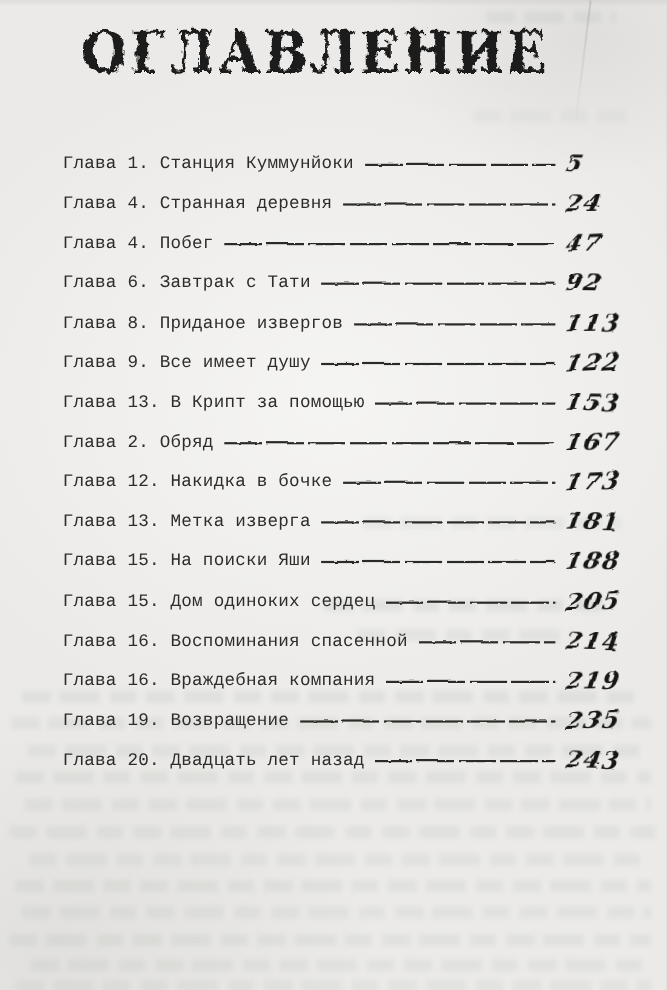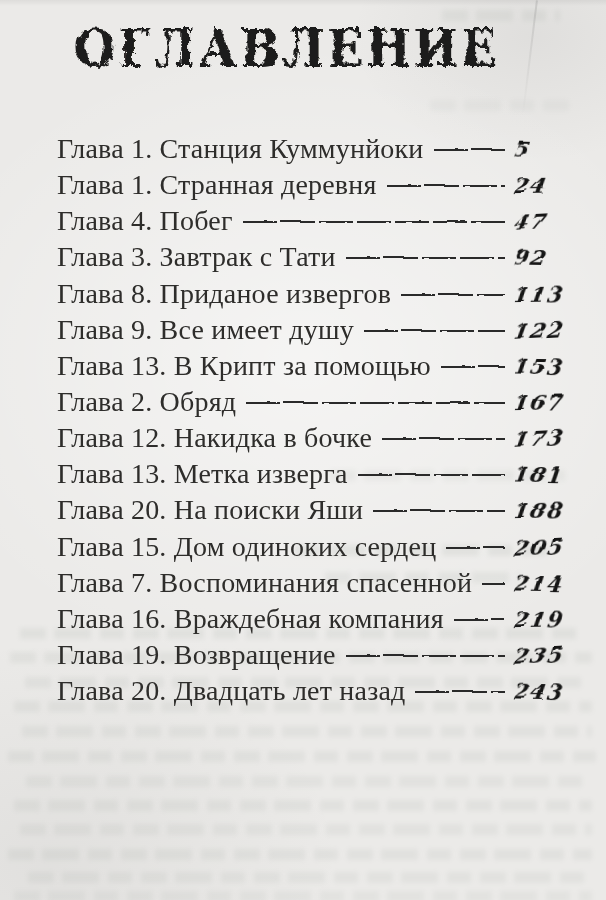--- a/index.html
+++ b/index.html
@@ -37,24 +37,25 @@
     position:absolute;
     top:131px;left:57px;right:50px;
   }
   .row{
     display:flex;
     align-items:center;
     height:36.15px;
     white-space:nowrap;
   }
   .chapter{
-    font-size:28px;
+    font-size:16px;
     color:#2e2d2b;
     letter-spacing:0.2px;
     padding-right:9px;
+    font-family:Liberation Mono, monospace;
   }
   .leader{
     flex:1;
     height:2px;
     margin-right:10px;
     background:repeating-linear-gradient(90deg,#2c2b29 0px,#2c2b29 34px,rgba(0,0,0,0) 34px,rgba(0,0,0,0) 38px);
     filter:url(#hand-rough);
   }
   .pagenum{
     width:42px;
@@ -111,35 +112,35 @@
 
   <div class="toc" id="toc">
   <div class="row">
     <span class="chapter">Глава 1. Станция Куммунйоки</span>
     <span class="leader"></span>
     <span class="pagenum">5</span>
   </div>
 
 
   <div class="row">
-    <span class="chapter">Глава 1. Странная деревня</span>
+    <span class="chapter">Глава 4. Странная деревня</span>
     <span class="leader"></span>
     <span class="pagenum">24</span>
   </div>
 
   <div class="row">
     <span class="chapter">Глава 4. Побег</span>
     <span class="leader"></span>
     <span class="pagenum">47</span>
   </div>
 
 
 
   <div class="row">
-    <span class="chapter">Глава 3. Завтрак с Тати</span>
+    <span class="chapter">Глава 6. Завтрак с Тати</span>
     <span class="leader"></span>
     <span class="pagenum">92</span>
   </div>
 
   <div class="row">
     <span class="chapter">Глава 8. Приданое извергов</span>
     <span class="leader"></span>
     <span class="pagenum">113</span>
   </div>
 
@@ -167,33 +168,33 @@
     <span class="pagenum">173</span>
   </div>
 
   <div class="row">
     <span class="chapter">Глава 13. Метка изверга</span>
     <span class="leader"></span>
     <span class="pagenum">181</span>
   </div>
 
   <div class="row">
-    <span class="chapter">Глава 20. На поиски Яши</span>
+    <span class="chapter">Глава 15. На поиски Яши</span>
     <span class="leader"></span>
     <span class="pagenum">188</span>
   </div>
 
   <div class="row">
     <span class="chapter">Глава 15. Дом одиноких сердец</span>
     <span class="leader"></span>
     <span class="pagenum">205</span>
   </div>
 
   <div class="row">
-    <span class="chapter">Глава 7. Воспоминания спасенной</span>
+    <span class="chapter">Глава 16. Воспоминания спасенной</span>
     <span class="leader"></span>
     <span class="pagenum">214</span>
   </div>
 
   <div class="row">
     <span class="chapter">Глава 16. Враждебная компания</span>
     <span class="leader"></span>
     <span class="pagenum">219</span>
   </div>
 

